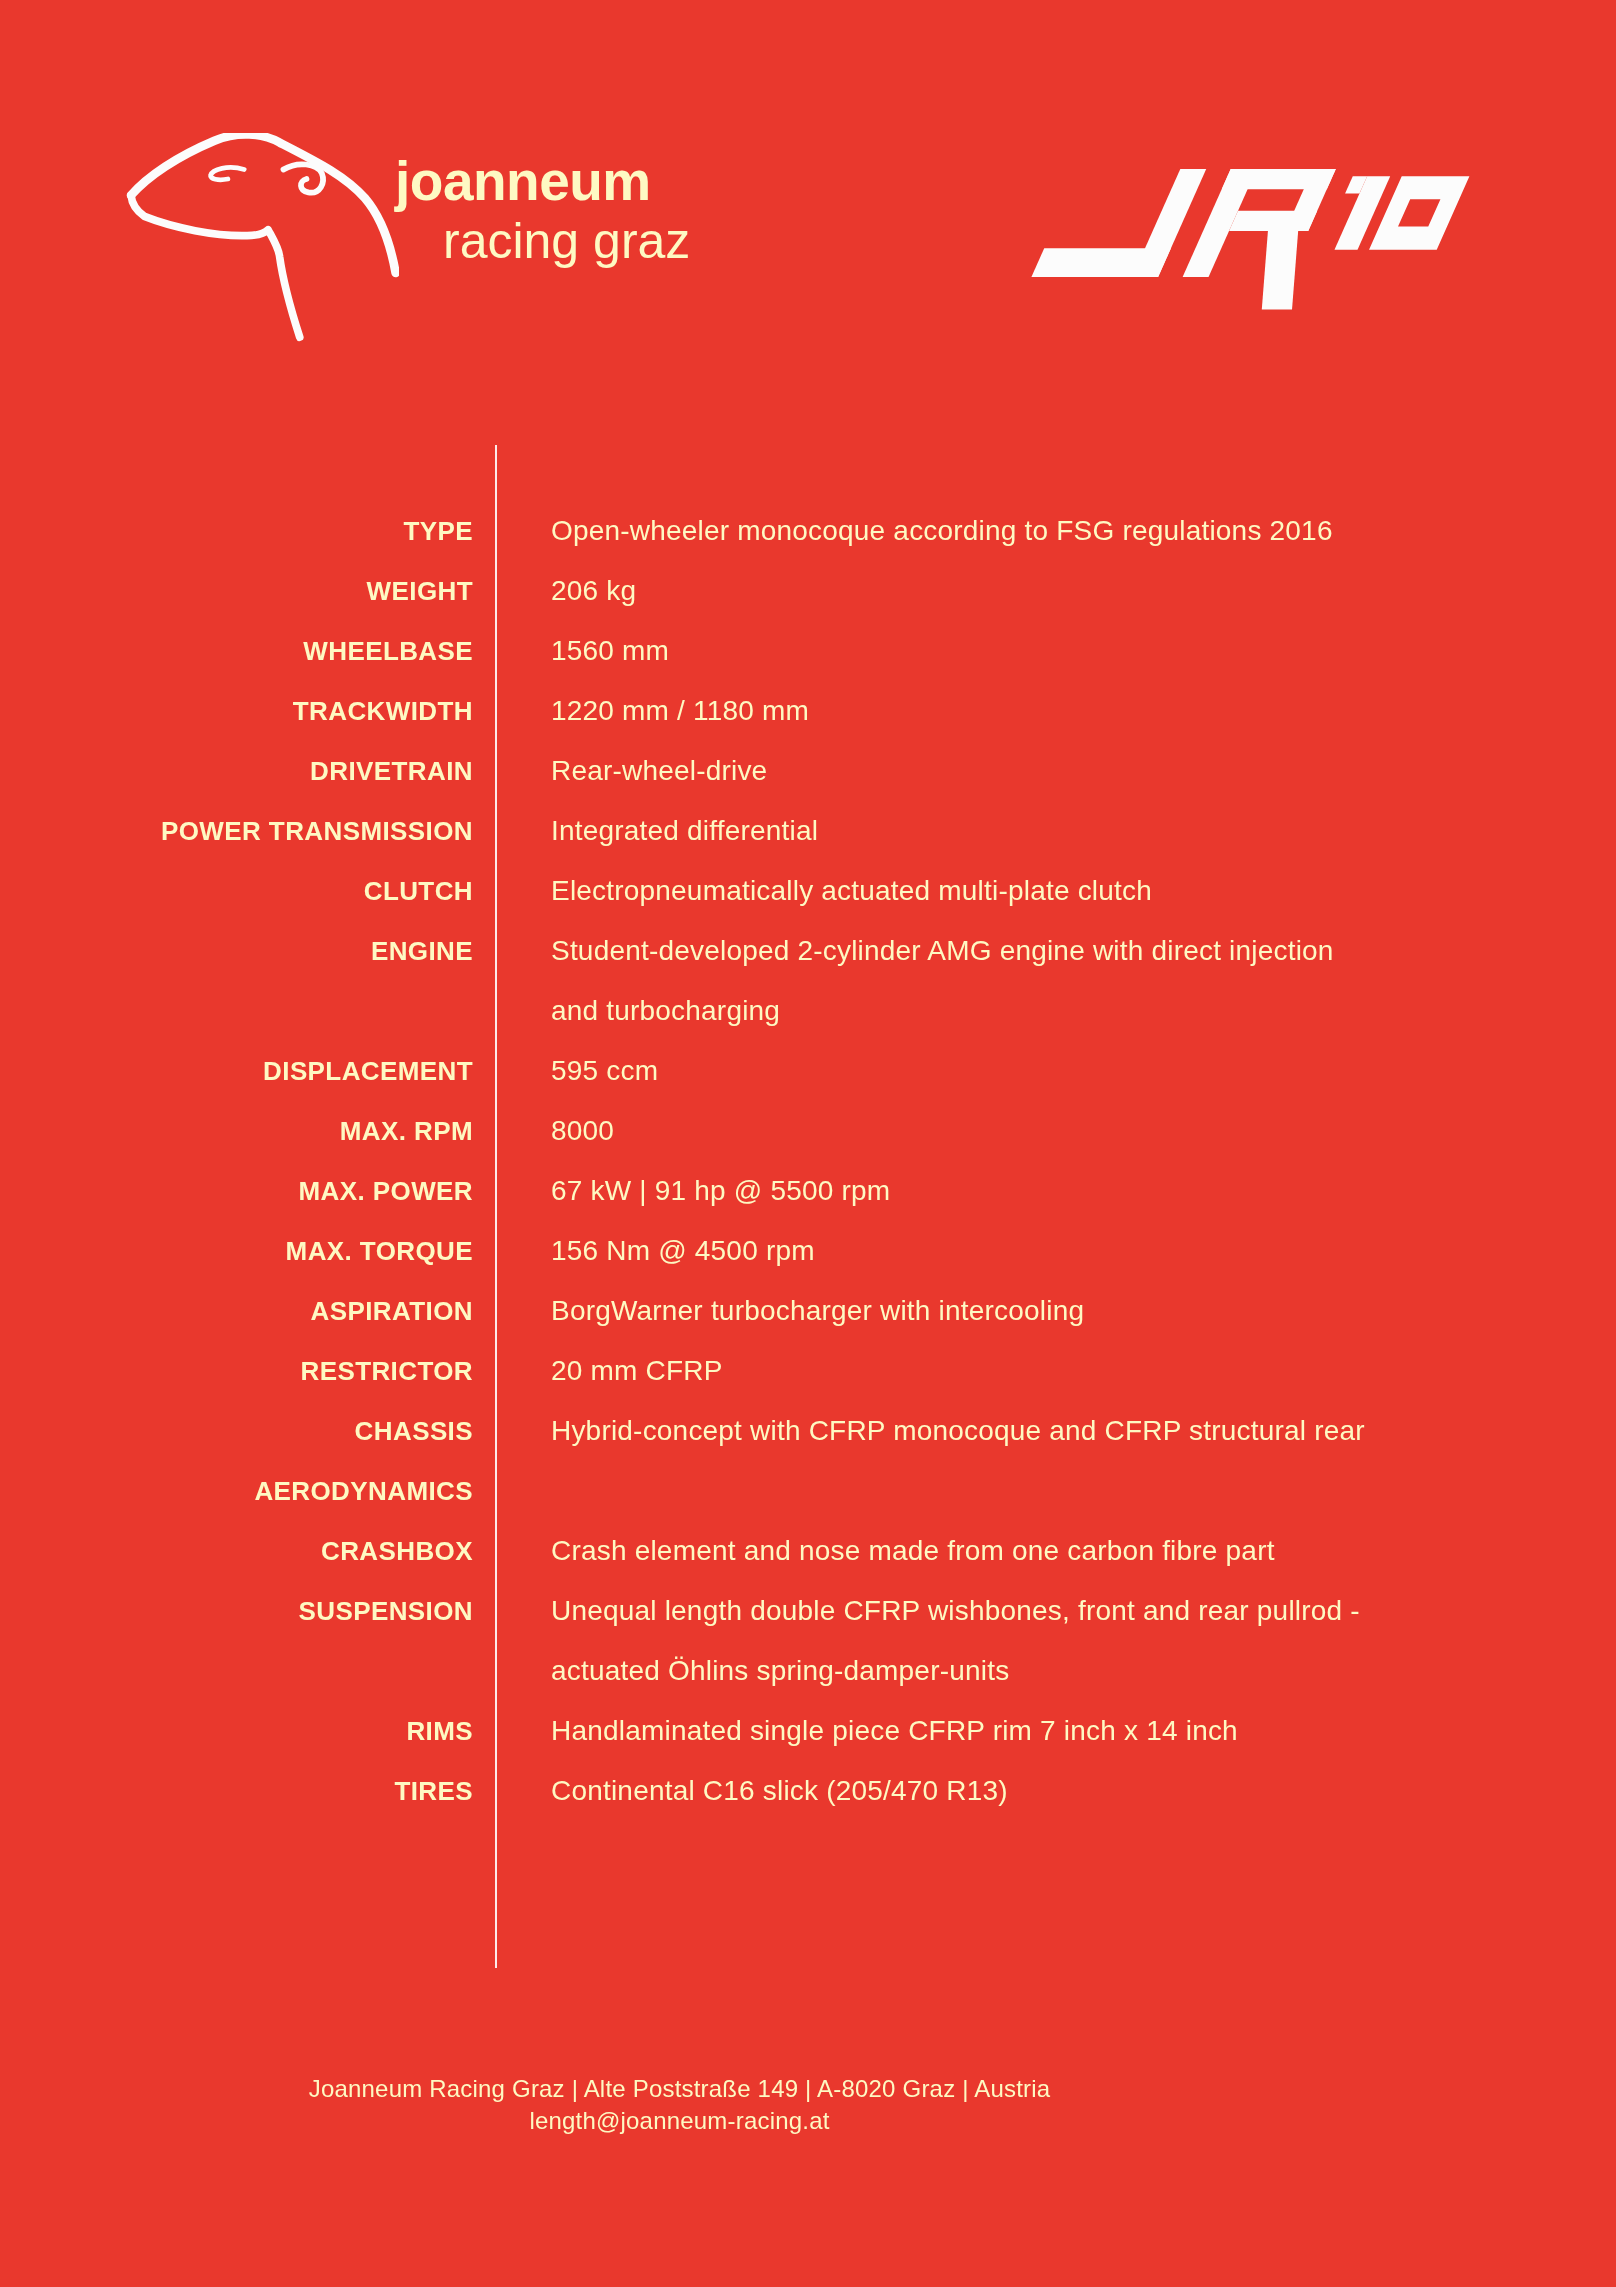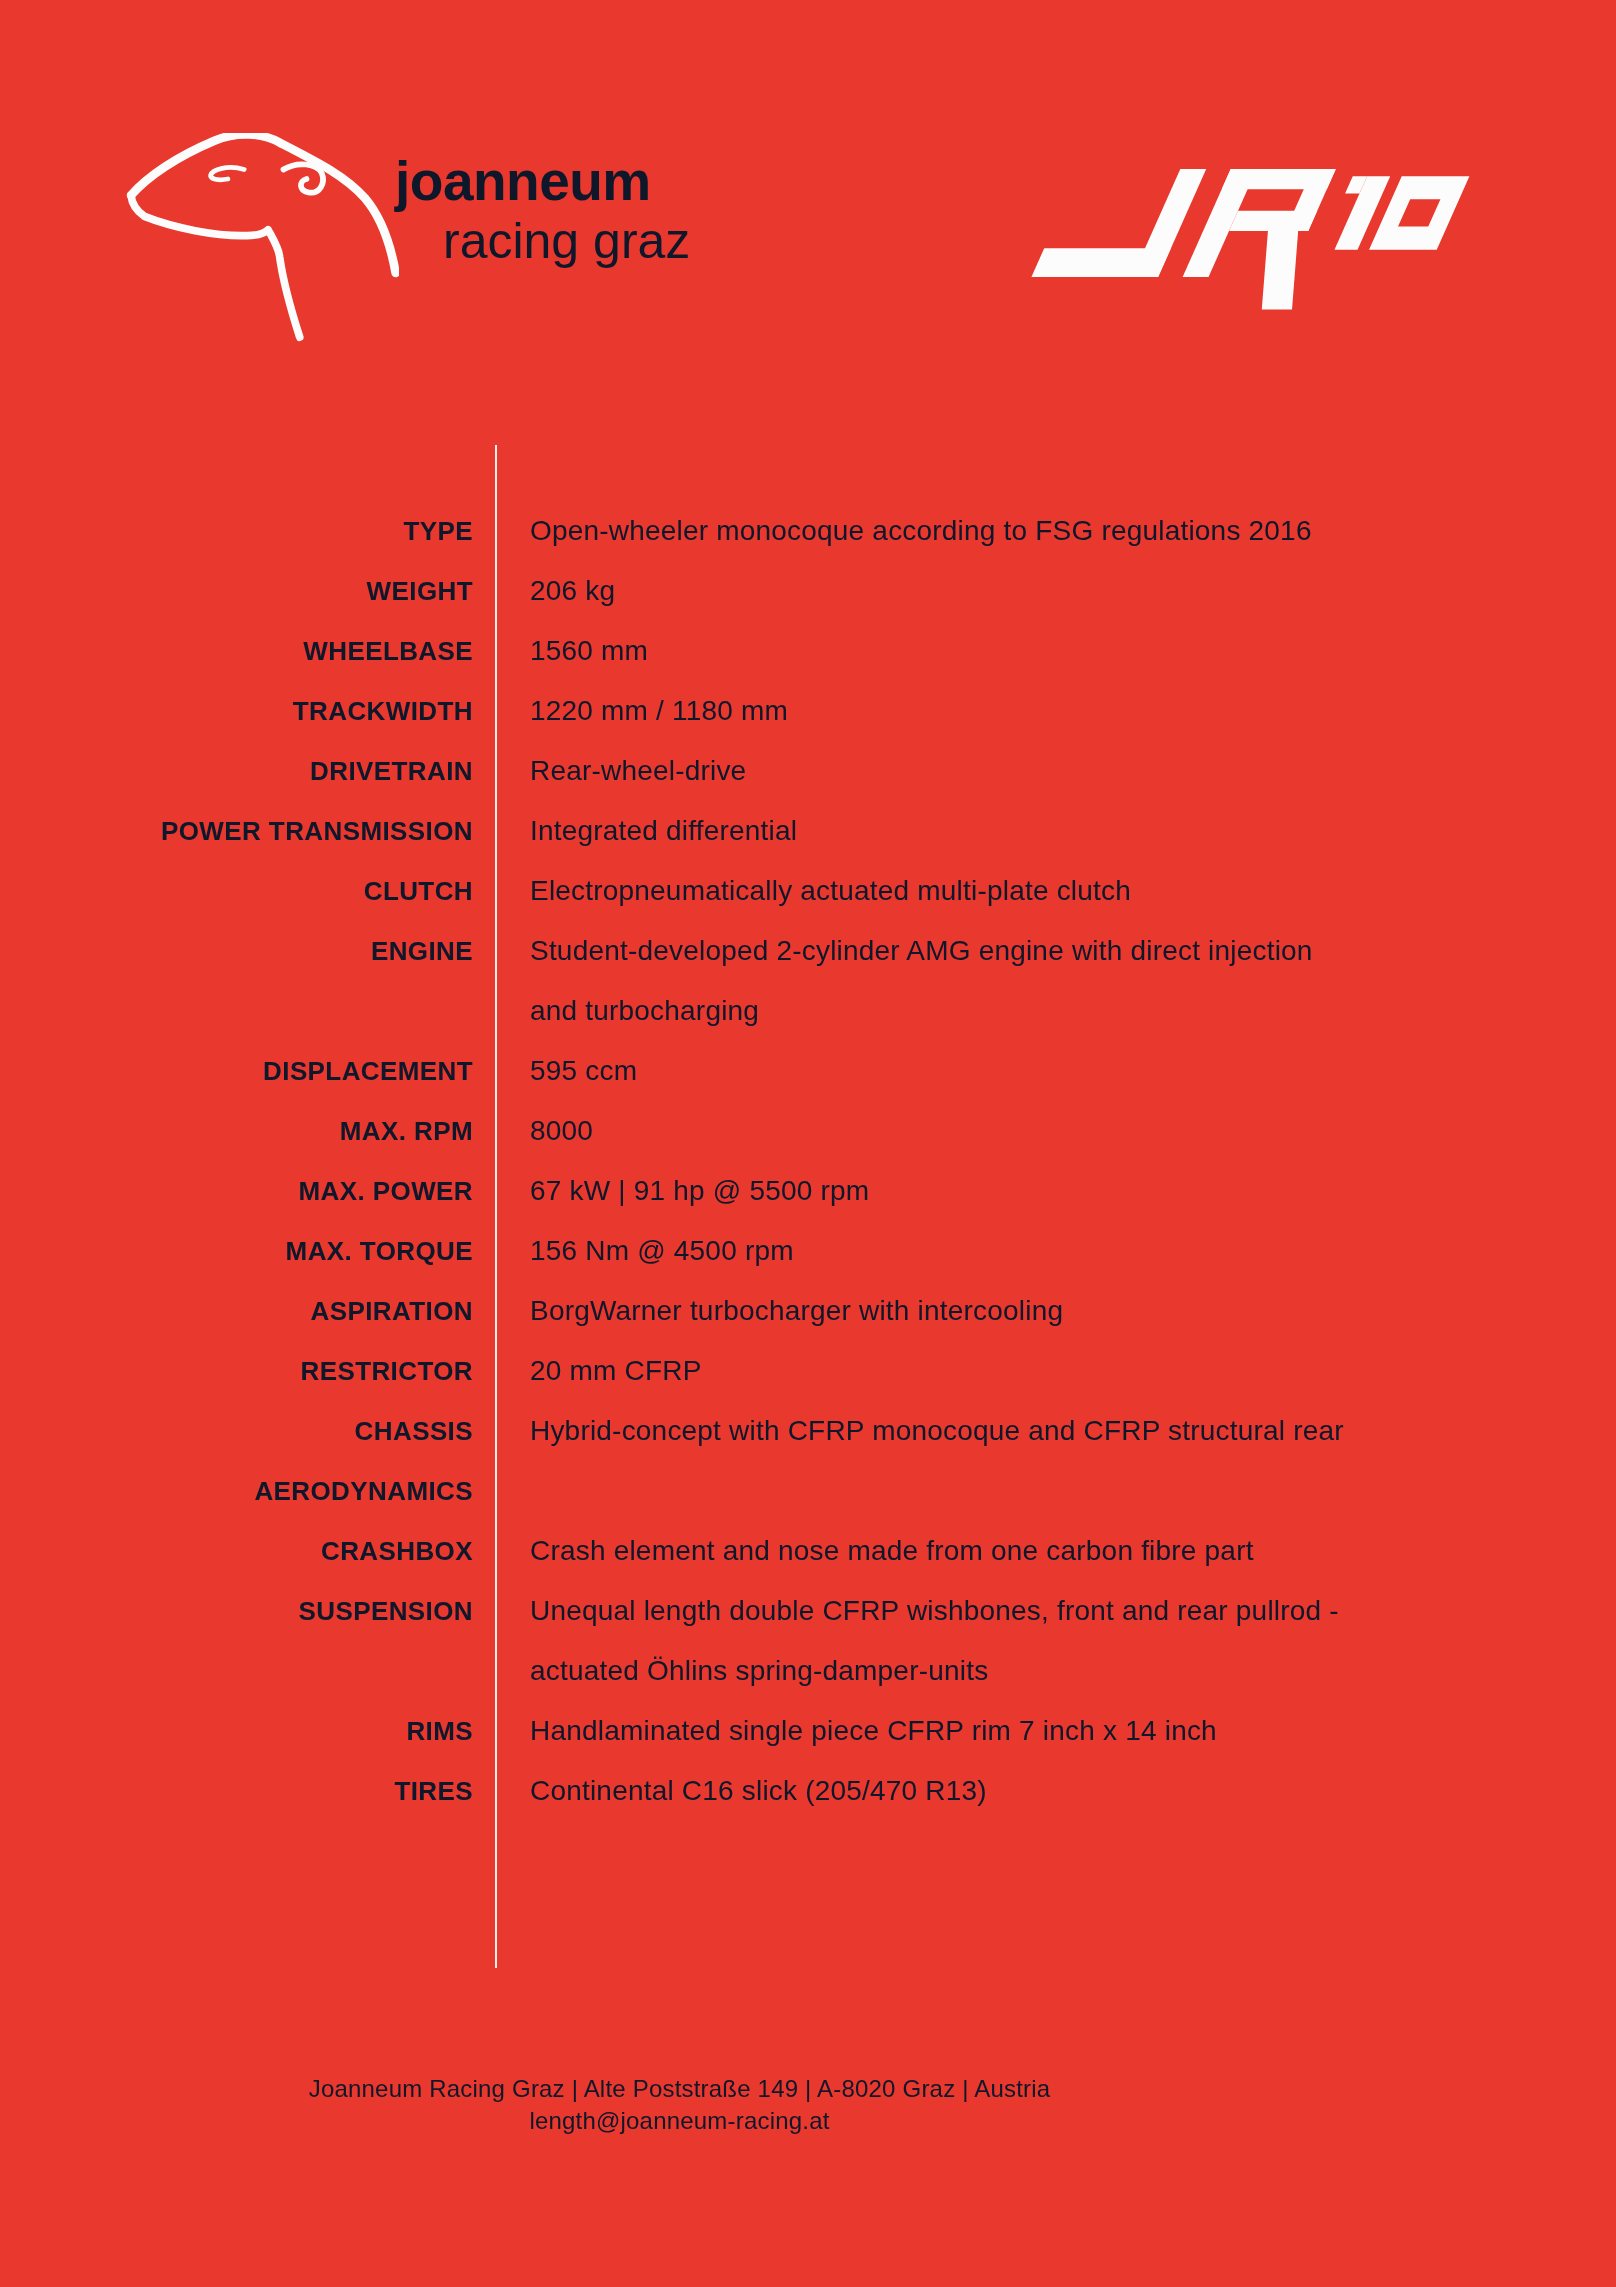--- a/index.html
+++ b/index.html
@@ -1,20 +1,20 @@
 <!DOCTYPE html>
 <html><head>
 <meta charset="utf-8">
 <style>
   html,body{margin:0;padding:0;}
   .page{
     position:relative;
     width:1617px;height:2287px;
     background:#E9382D;
-    color:#0f172a;
+    color:#fef9c3;
     font-family:"Liberation Sans", sans-serif;
     overflow:hidden;
   }
 
   
   .mascot{position:absolute;left:120px;top:133px;}
   .brand-text{position:absolute;left:395px;top:154px;line-height:1;}
   .brand-line1{font-size:55px;font-weight:700;letter-spacing:-0.5px;}
   .brand-line2{font-size:50px;font-weight:400;margin-top:6.7px;padding-left:48px;letter-spacing:0px;}
   .jr16{position:absolute;left:1011px;top:169px;}
@@ -32,21 +32,21 @@
     left:8px;top:501px;
     width:1617px;
   }
   .row{display:flex;align-items:flex-start;}
   .label{
     flex:none;width:465px;
     height:60px;
     display:flex;align-items:center;justify-content:flex-end;
     font-size:26px;font-weight:700;letter-spacing:0.4px;
   }
-  .value{margin-left:57px;font-weight:300;}
+  .value{margin-left:78px;font-weight:300;}
   .value .line{
     height:60px;
     display:flex;align-items:center;
     font-size:28px;letter-spacing:0.2px;
   }
 
   
   .footer{
     position:absolute;
     left:0;top:2073px;width:1359px;

